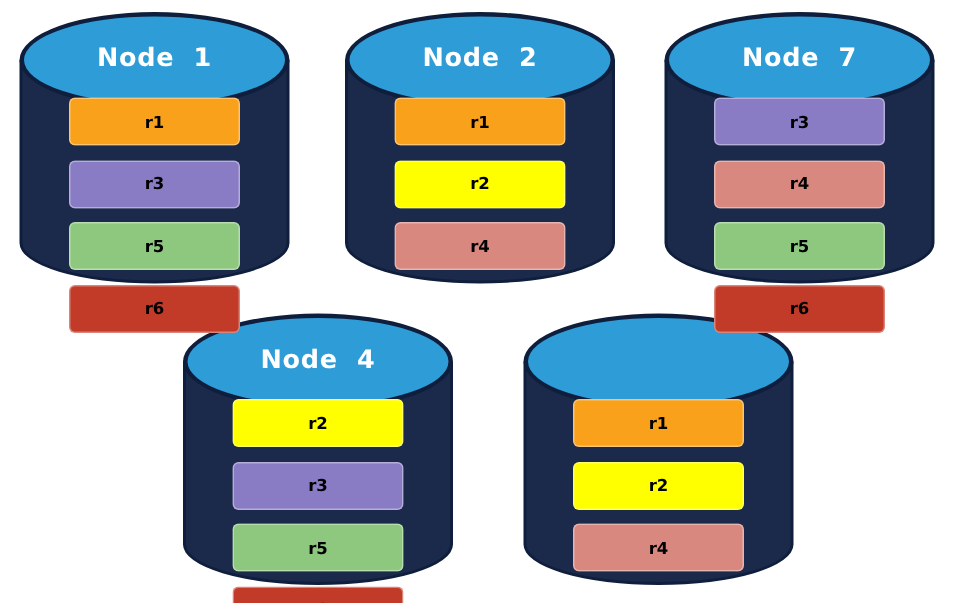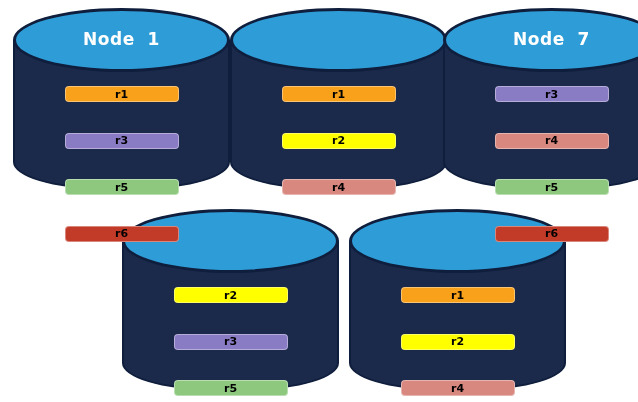--- a/index.html
+++ b/index.html
@@ -3,21 +3,21 @@
 <meta charset="utf-8">
 <style>
   html,body{margin:0;padding:0;background:#ffffff;}
   #canvas{
     position:relative;
     width:638px;height:402px;
     background:#ffffff;
     font-family:"DejaVu Sans","Liberation Sans",sans-serif;
     overflow:hidden;
   }
-  .node{position:absolute;width:180px;height:181px;padding-left:37px;}
+  .node{position:absolute;width:180px;height:181px;}
   .node-pos-1{left:13px;top:8px;}
   .node-pos-2{left:230px;top:8px;}
   .node-pos-3{left:443px;top:8px;}
   .node-pos-4{left:122px;top:209px;}
   .node-pos-5{left:349px;top:209px;}
   .cyl-body{
     position:absolute;left:0;right:0;top:32px;bottom:0;
     box-sizing:border-box;
     background:var(--node-fill,#1B2A4A);
     border:2px solid var(--node-stroke,#0F1E3C);
@@ -41,67 +41,68 @@
     z-index:3;
     letter-spacing:0.5px;
   }
   .bars{
     position:absolute;top:57px;left:50%;transform:translateX(-50%);
     width:114px;
     display:flex;flex-direction:column;gap:9.5px;
     z-index:4;
   }
   .bar{
-    height:16px;box-sizing:border-box;
+    height:32px;box-sizing:border-box;
     border-radius:4px;
     border:1px solid rgba(255,255,255,0.38);
     display:flex;align-items:center;justify-content:center;
     font-size:11px;font-weight:bold;line-height:1;
     color:var(--bar-label-color,#000);
-    margin-top:21px;
   }
 </style>
 </head>
 <body>
 
 <div id="canvas" style="--node-fill: #1B2A4A; --node-stroke: #0F1E3C; --node-top-fill: #2E9CD6; --title-color: #FFFFFF; --bar-label-color: #000000;">
   <div class="node node-pos-1">
     <div class="cyl-body"></div>
     <div class="cyl-top"></div>
     <div class="node-title">Node  1</div>
     <div class="bars">
         <div class="bar" style="background: rgb(249, 161, 27);">r1</div>
         <div class="bar" style="background: rgb(138, 123, 197);">r3</div>
         <div class="bar" style="background: rgb(141, 200, 126);">r5</div>
         <div class="bar" style="background: rgb(194, 58, 40);">r6</div>
       </div>
   </div>
   <div class="node node-pos-2">
     <div class="cyl-body"></div>
     <div class="cyl-top"></div>
+    <div class="node-title">Node  2</div>
     <div class="bars">
         <div class="bar" style="background: rgb(249, 161, 27);">r1</div>
         <div class="bar" style="background: rgb(255, 255, 0);">r2</div>
         <div class="bar" style="background: rgb(217, 136, 128);">r4</div>
       </div>
   </div>
   <div class="node node-pos-3">
     <div class="cyl-body"></div>
     <div class="cyl-top"></div>
     <div class="node-title">Node  7</div>
     <div class="bars">
         <div class="bar" style="background: rgb(138, 123, 197);">r3</div>
         <div class="bar" style="background: rgb(217, 136, 128);">r4</div>
         <div class="bar" style="background: rgb(141, 200, 126);">r5</div>
         <div class="bar" style="background: rgb(194, 58, 40);">r6</div>
       </div>
   </div>
   <div class="node node-pos-4">
     <div class="cyl-body"></div>
     <div class="cyl-top"></div>
+    <div class="node-title">Node  4</div>
     <div class="bars">
         <div class="bar" style="background: rgb(255, 255, 0);">r2</div>
         <div class="bar" style="background: rgb(138, 123, 197);">r3</div>
         <div class="bar" style="background: rgb(141, 200, 126);">r5</div>
         <div class="bar" style="background: rgb(194, 58, 40);">r6</div>
       </div>
   </div>
   <div class="node node-pos-5">
     <div class="cyl-body"></div>
     <div class="cyl-top"></div>

